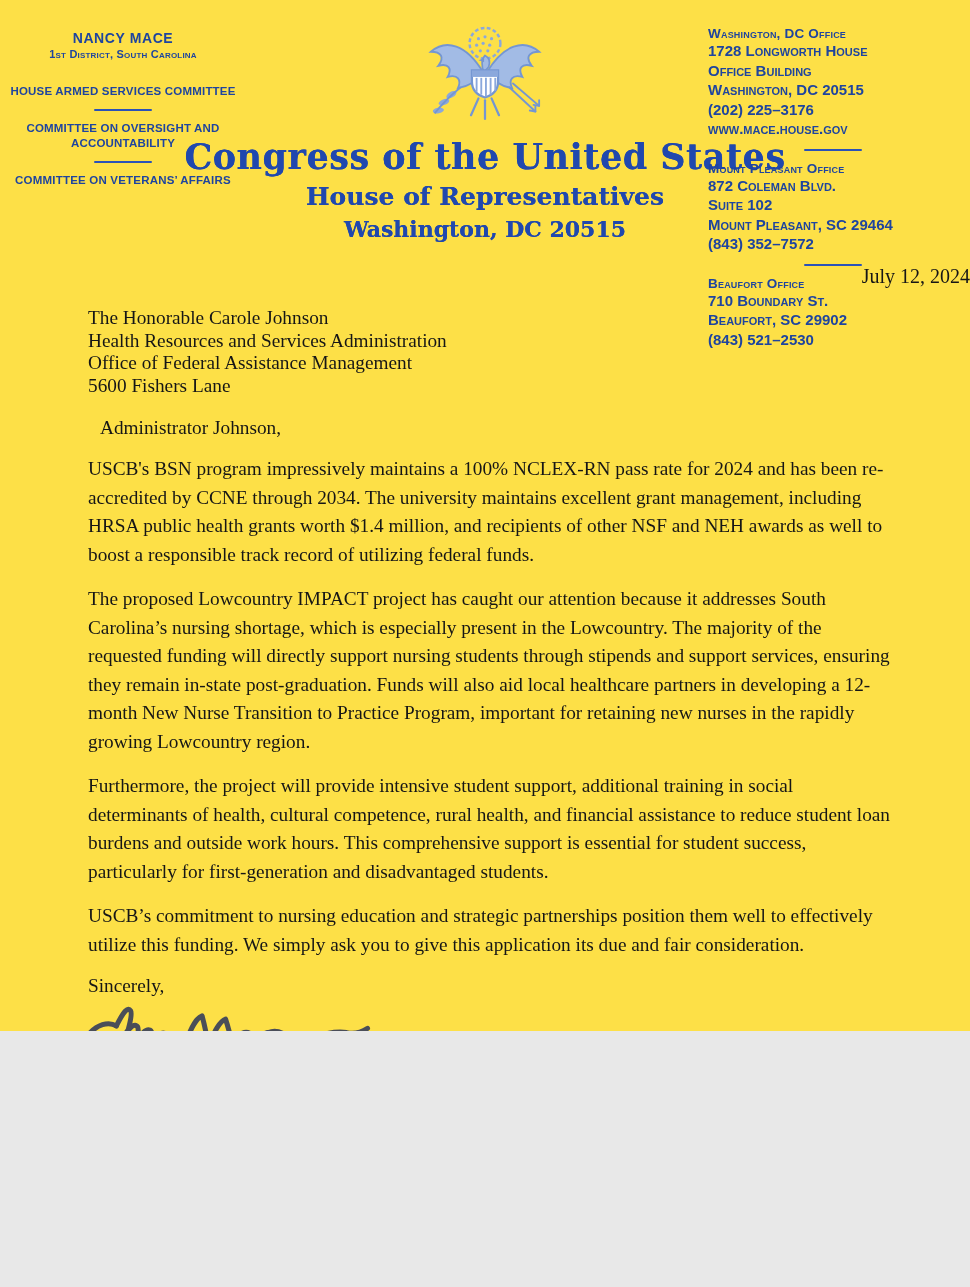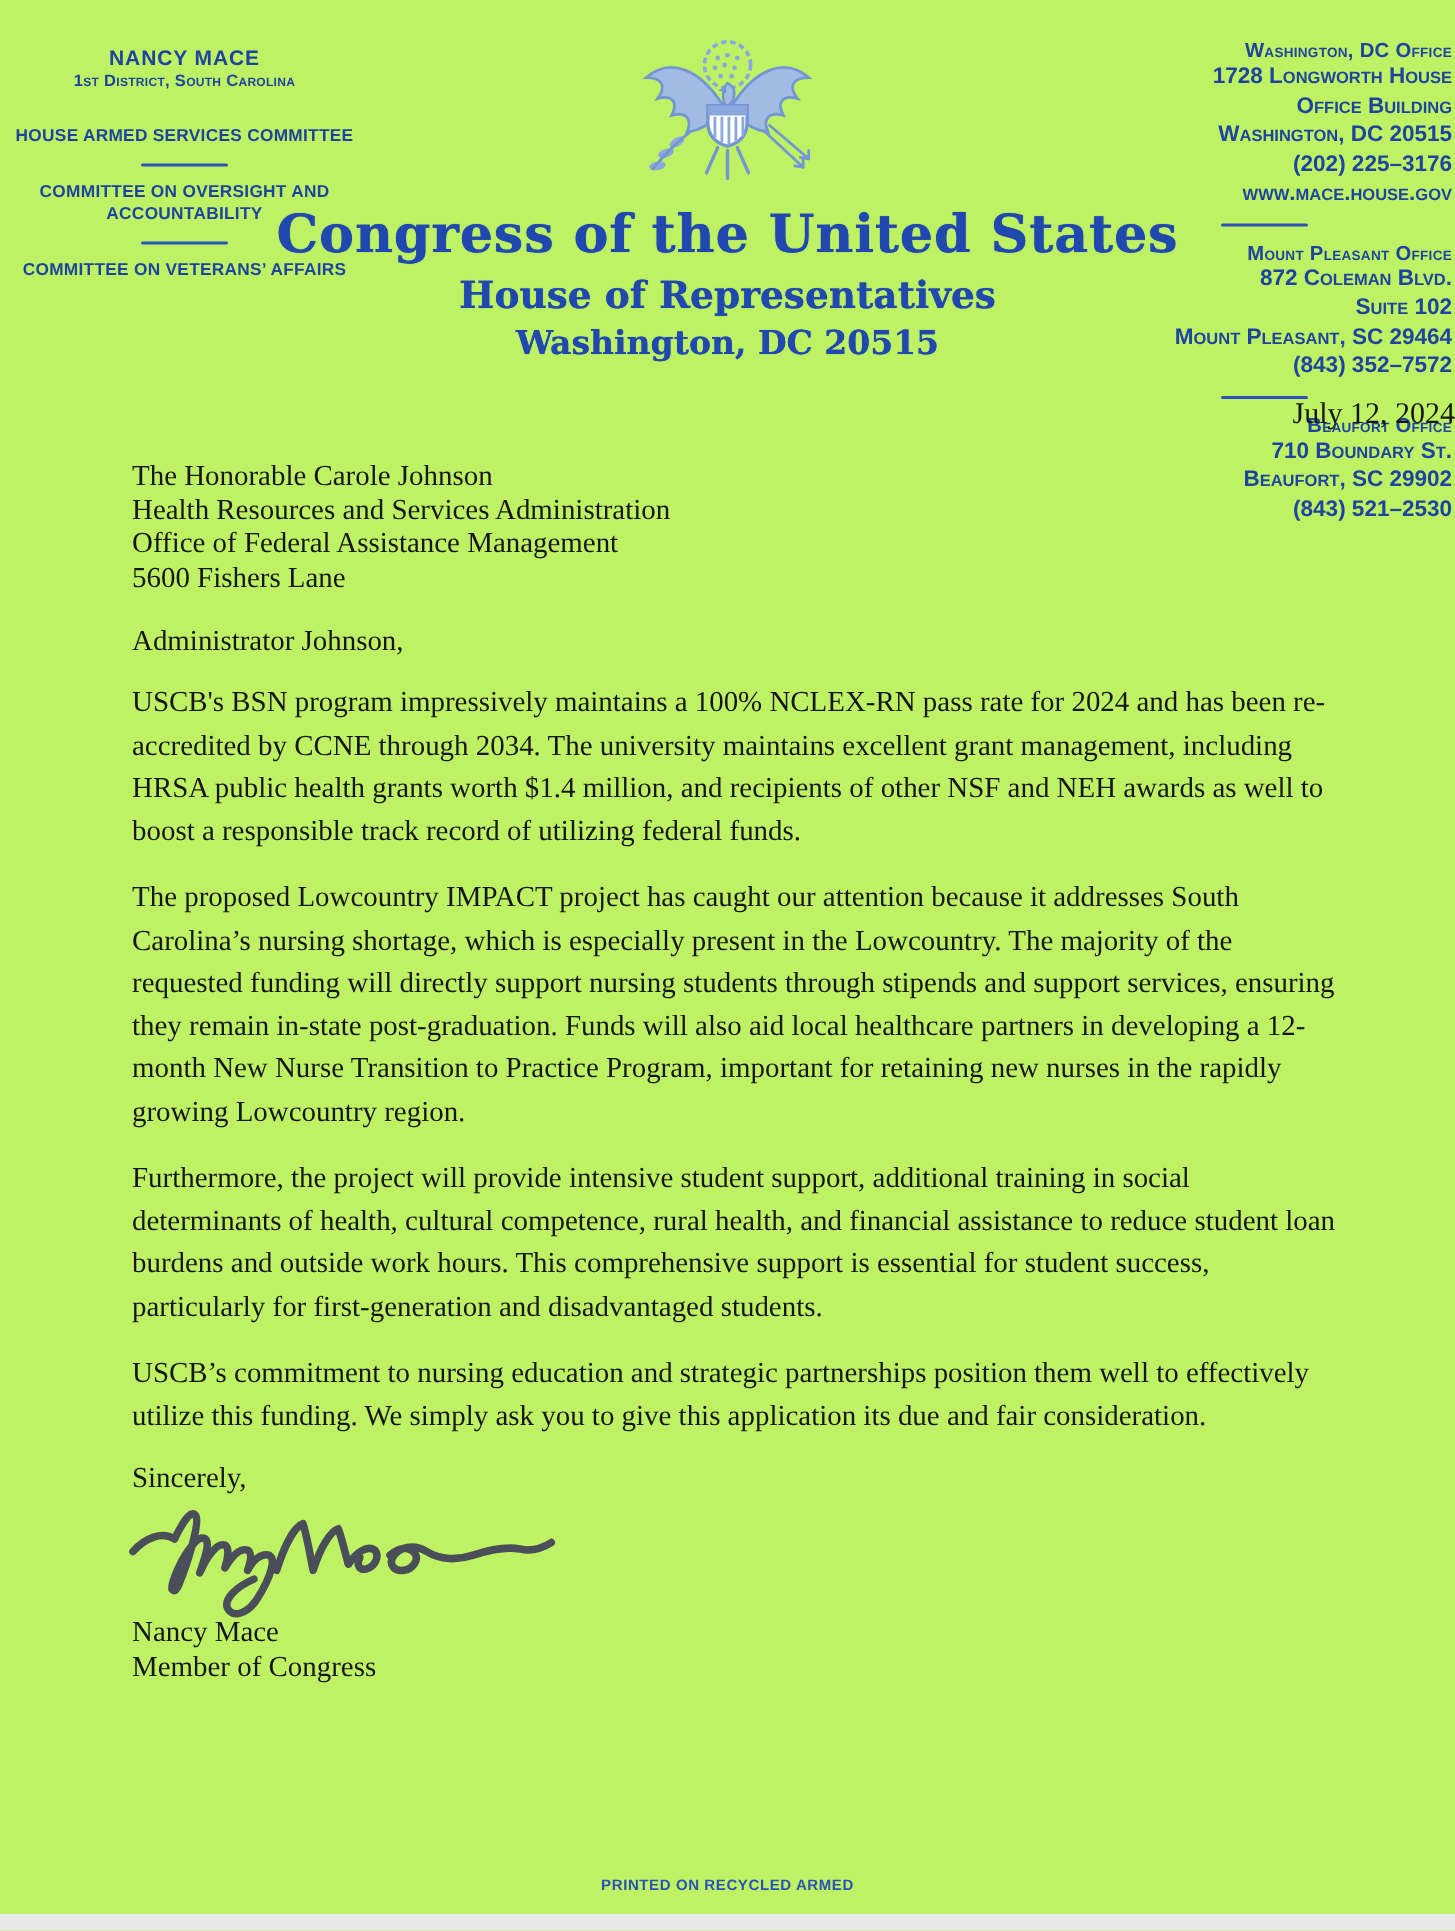--- a/index.html
+++ b/index.html
@@ -1,18 +1,18 @@
 <!DOCTYPE html>
 <html><head>
 <meta charset="utf-8">
 <style>
   html,body { margin:0; padding:0; background:#e8e8e8; }
   .page {
-    position:relative; width:970px; height:1276px; margin:0 auto;
-    background:#bef264; overflow:hidden;
+    position:relative; width:970px; height:1031px; margin:0 auto;
+    background:#fde047; overflow:hidden;
     font-family:"Liberation Serif", serif; color:#161616;text-decoration:underline;
   }
 
   
   .member-block {
     position:absolute; left:10px; top:30px; width:226px; text-align:center;
     color:#1e449f; font-family:"Liberation Sans", sans-serif;
   }
   .member-name { font-size:14px; font-weight:bold; letter-spacing:.6px; }
   .member-district { font-size:11px; font-weight:bold; font-variant:small-caps; margin-top:2px; letter-spacing:.2px; }
@@ -27,31 +27,31 @@
   .congress-title {
     position:absolute; top:136px; left:0; width:100%; text-align:center;
     color:#2048ae; font-family:"DejaVu Serif", serif; font-weight:bold;
   }
   .congress-title .t1 { font-size:35px; letter-spacing:.5px; text-shadow:0 0 .6px #2048ae; }
   .congress-title .t2 { font-size:25px; margin-top:5px; text-shadow:0 0 .5px #2048ae; }
   .congress-title .t3 { font-size:22px; margin-top:5px; text-shadow:0 0 .5px #2048ae; }
 
   
   .offices {
-    position:absolute; right:2px; top:26px; width:250px; text-align:right;
+    position:absolute; right:12px; top:26px; width:250px; text-align:left;
     color:#1e449f; font-family:"Liberation Sans", sans-serif; font-weight:bold;
   }
   .office-name { font-size:13.5px; font-variant:small-caps; letter-spacing:.2px; }
   .office-line { font-size:15px; font-variant:small-caps; line-height:1.3; }
 
   
   .date-line { position:absolute; top:265px; left:0; width:100%; text-align:right; font-size:20px; }
   .letter-body { position:absolute; left:88px; top:307px; width:806px; font-size:19.3px; }
   .recipient-line { line-height:22.5px; }
-  .salutation { margin:19px 0 0; line-height:23px; }
+  .salutation { margin:19px 12px 0; line-height:23px; }
   p.para { margin:16px 0 0; line-height:28.5px; }
   .closing { margin:15px 0 0; line-height:23px; }
   .signature { margin:2px 0 0 -32px; display:block; }
   .signer-name { line-height:23px; margin-top:-6px; }
   .signer-title { line-height:23px; }
 
   
   .footer-note {
     position:absolute; top:1252px; left:0; width:100%; text-align:center;
     color:#2a52b8; font-family:"Liberation Sans", sans-serif;

